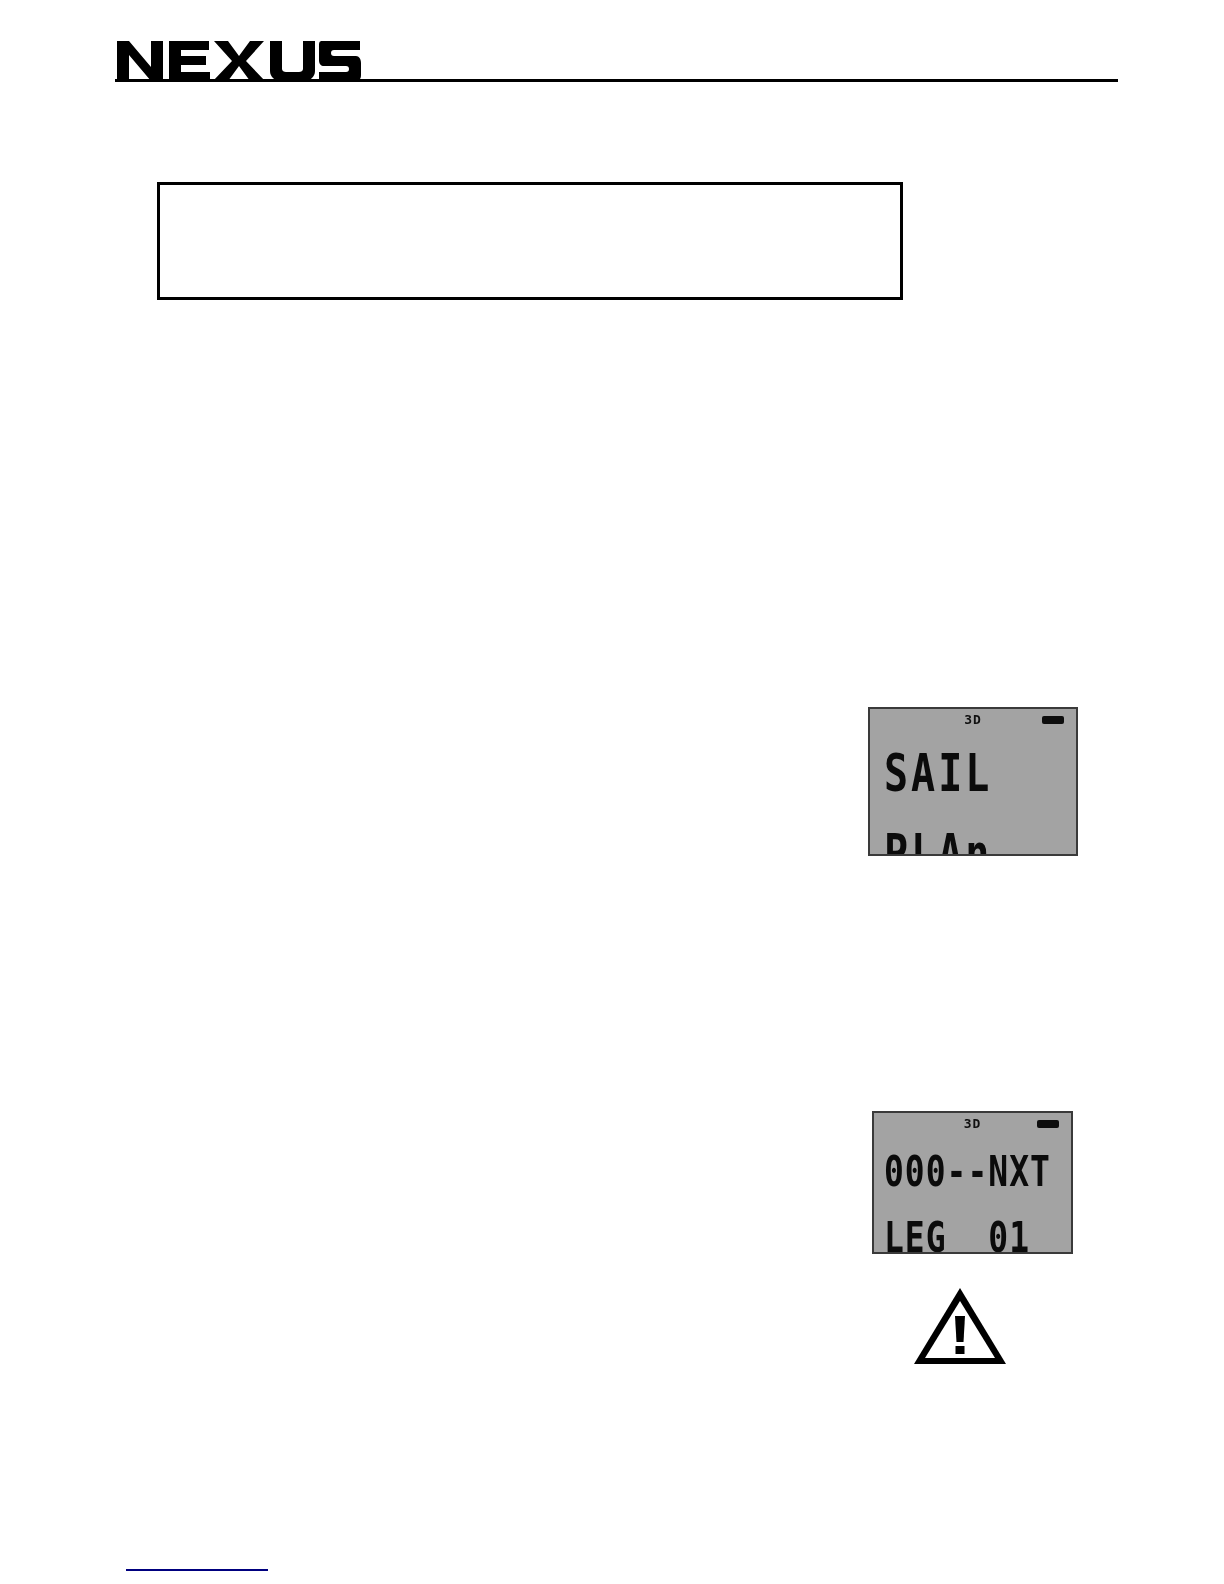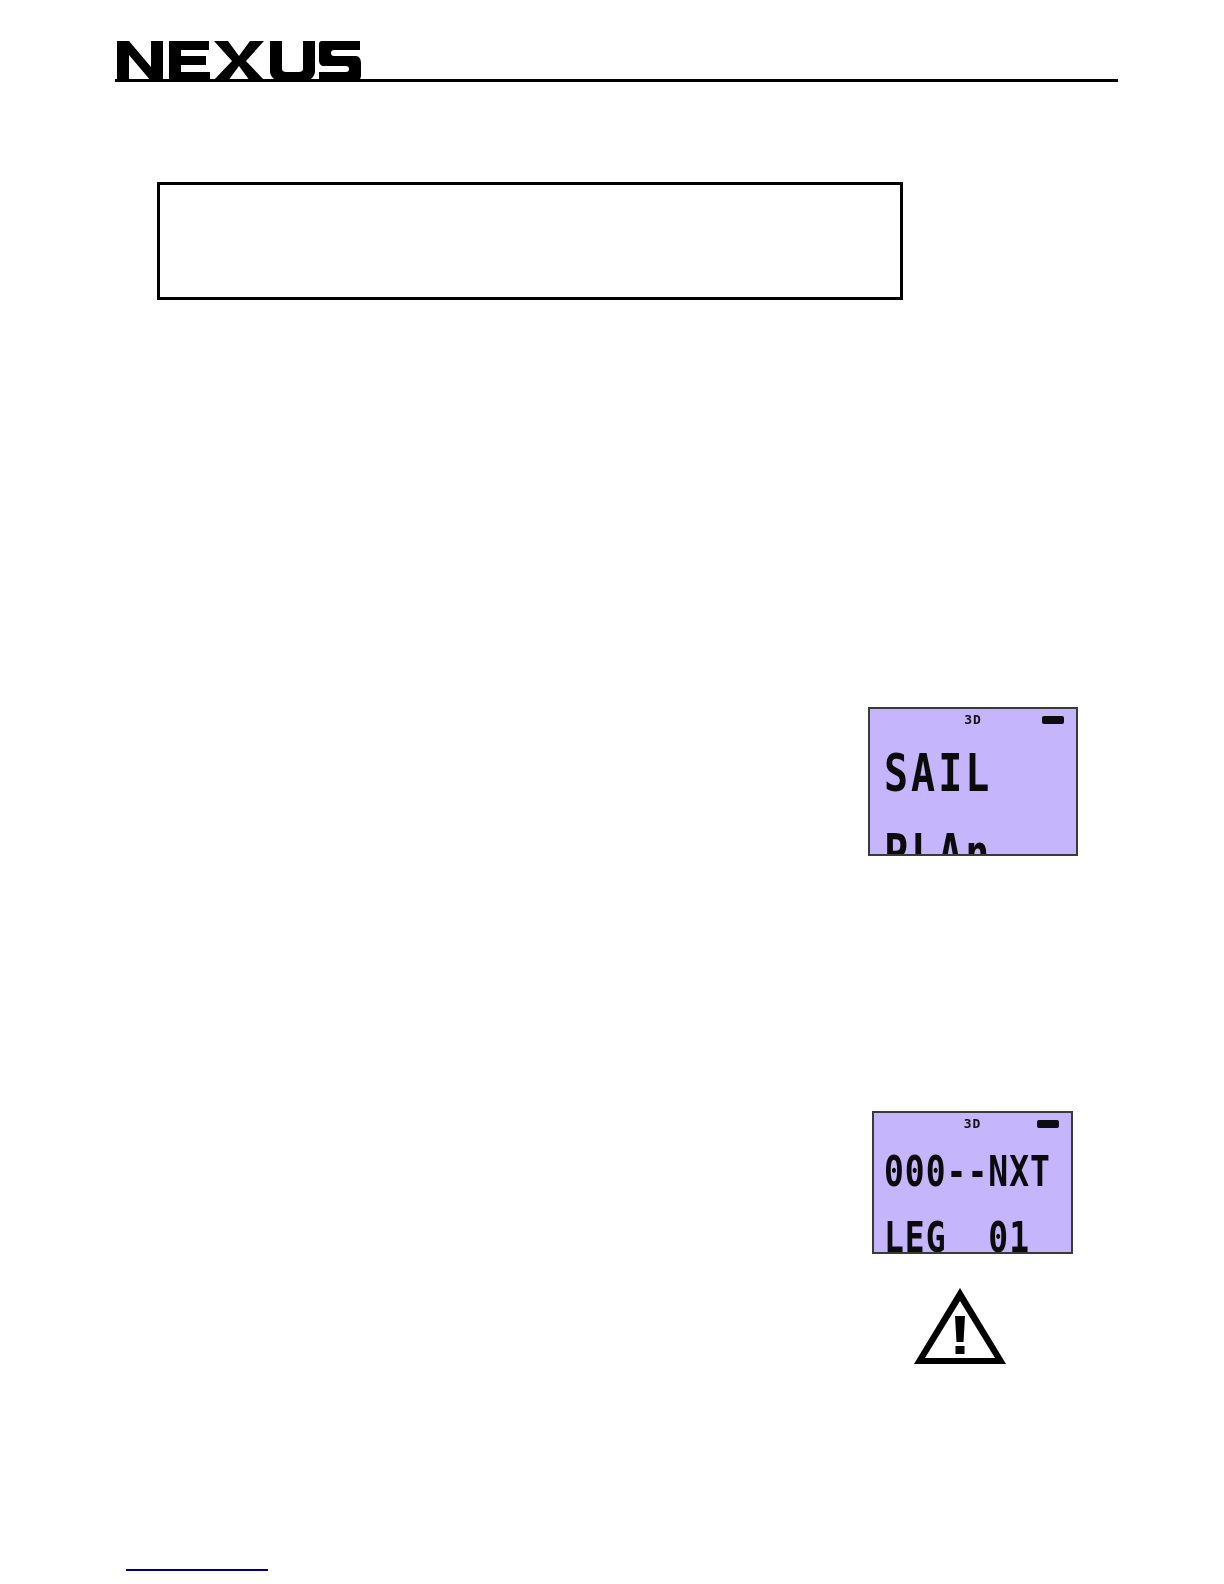--- a/index.html
+++ b/index.html
@@ -71,21 +71,21 @@
     color: #000000;
     white-space: pre-wrap;
   }
   #body-block-1 { top: 340px; }
   #body-block-2 { top: 700px; }
   #body-block-3 { top: 1100px; }
 
   
   .lcd {
     position: absolute;
-    background: #c4b5fd;
+    background: #a3a3a3;
     border: 2px solid #3a3a3a;
     box-sizing: border-box;
     overflow: hidden;
   }
   #lcd-sail-plan {
     left: 868px;
     top: 707px;
     width: 210px;
     height: 149px;
   }

